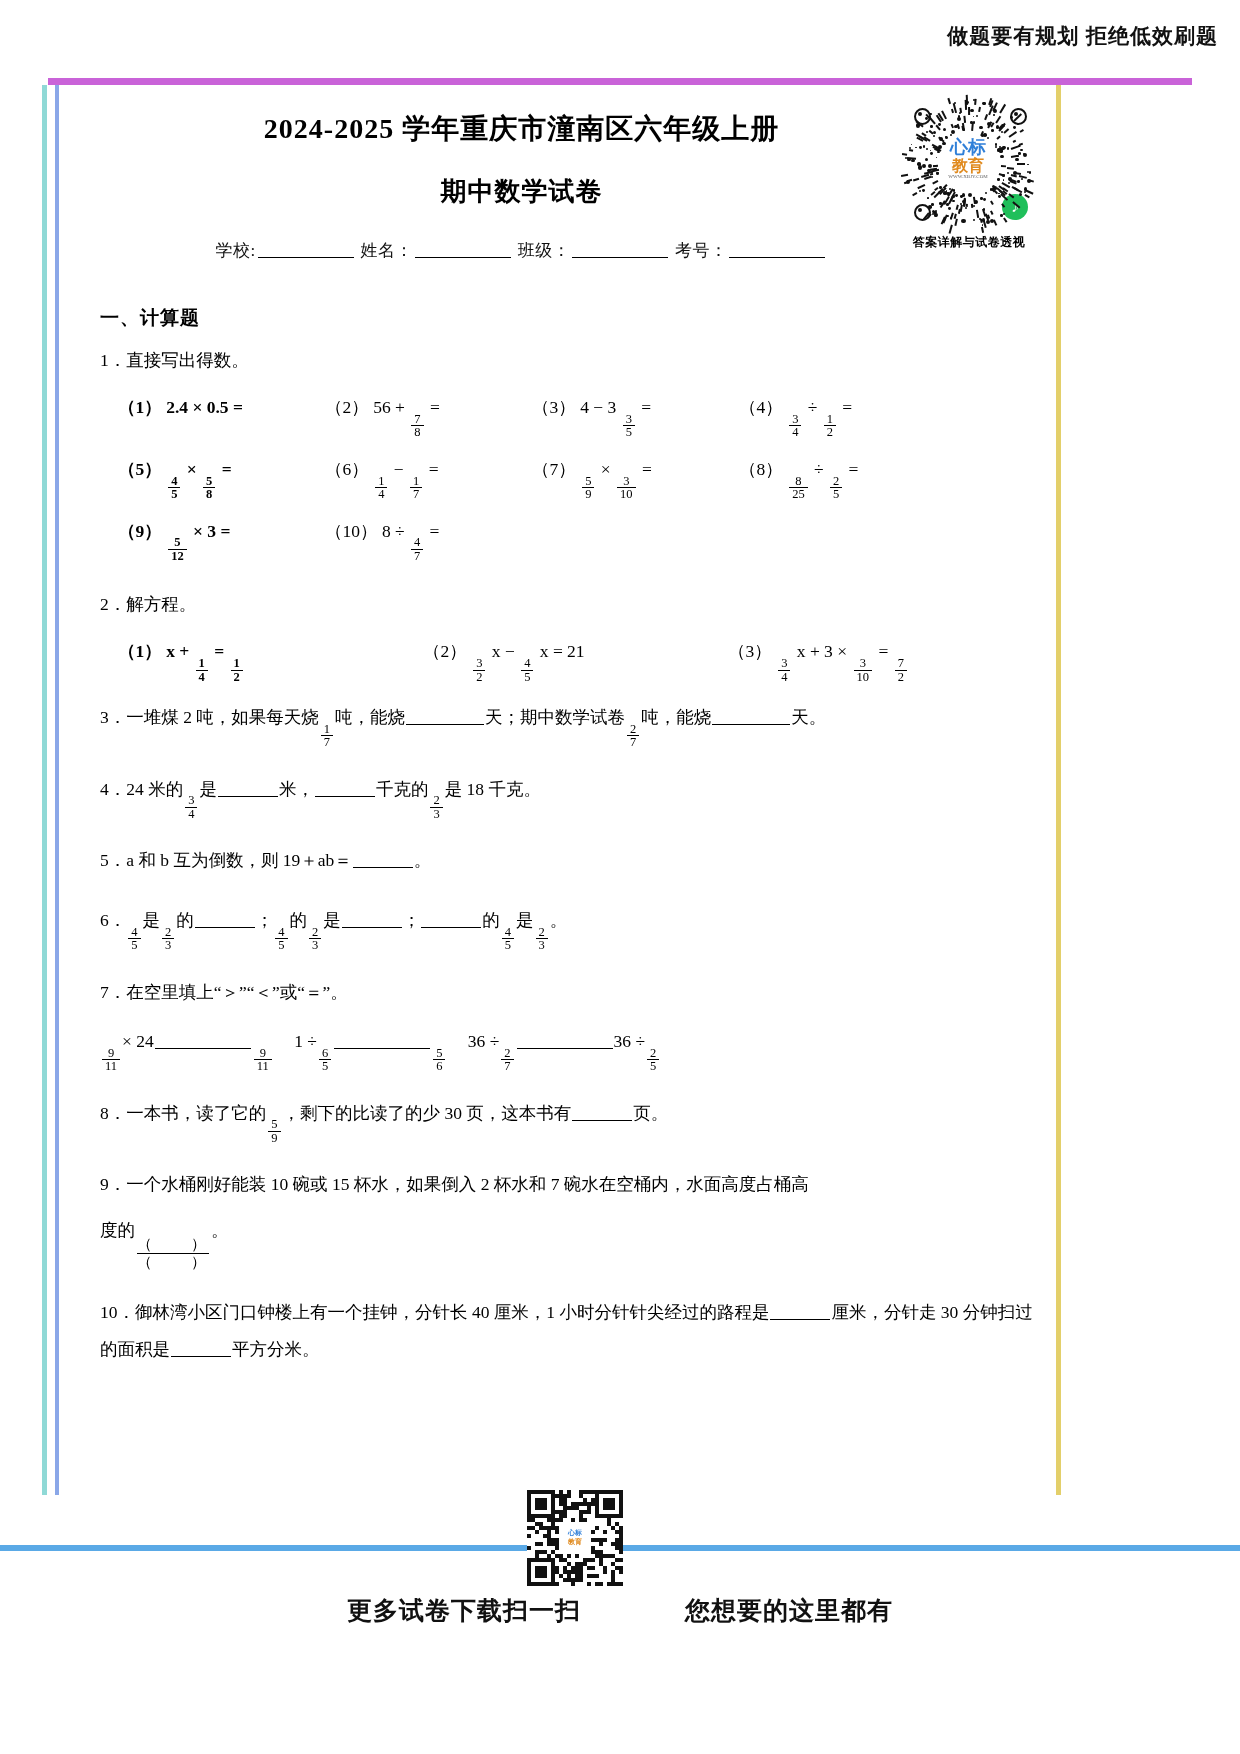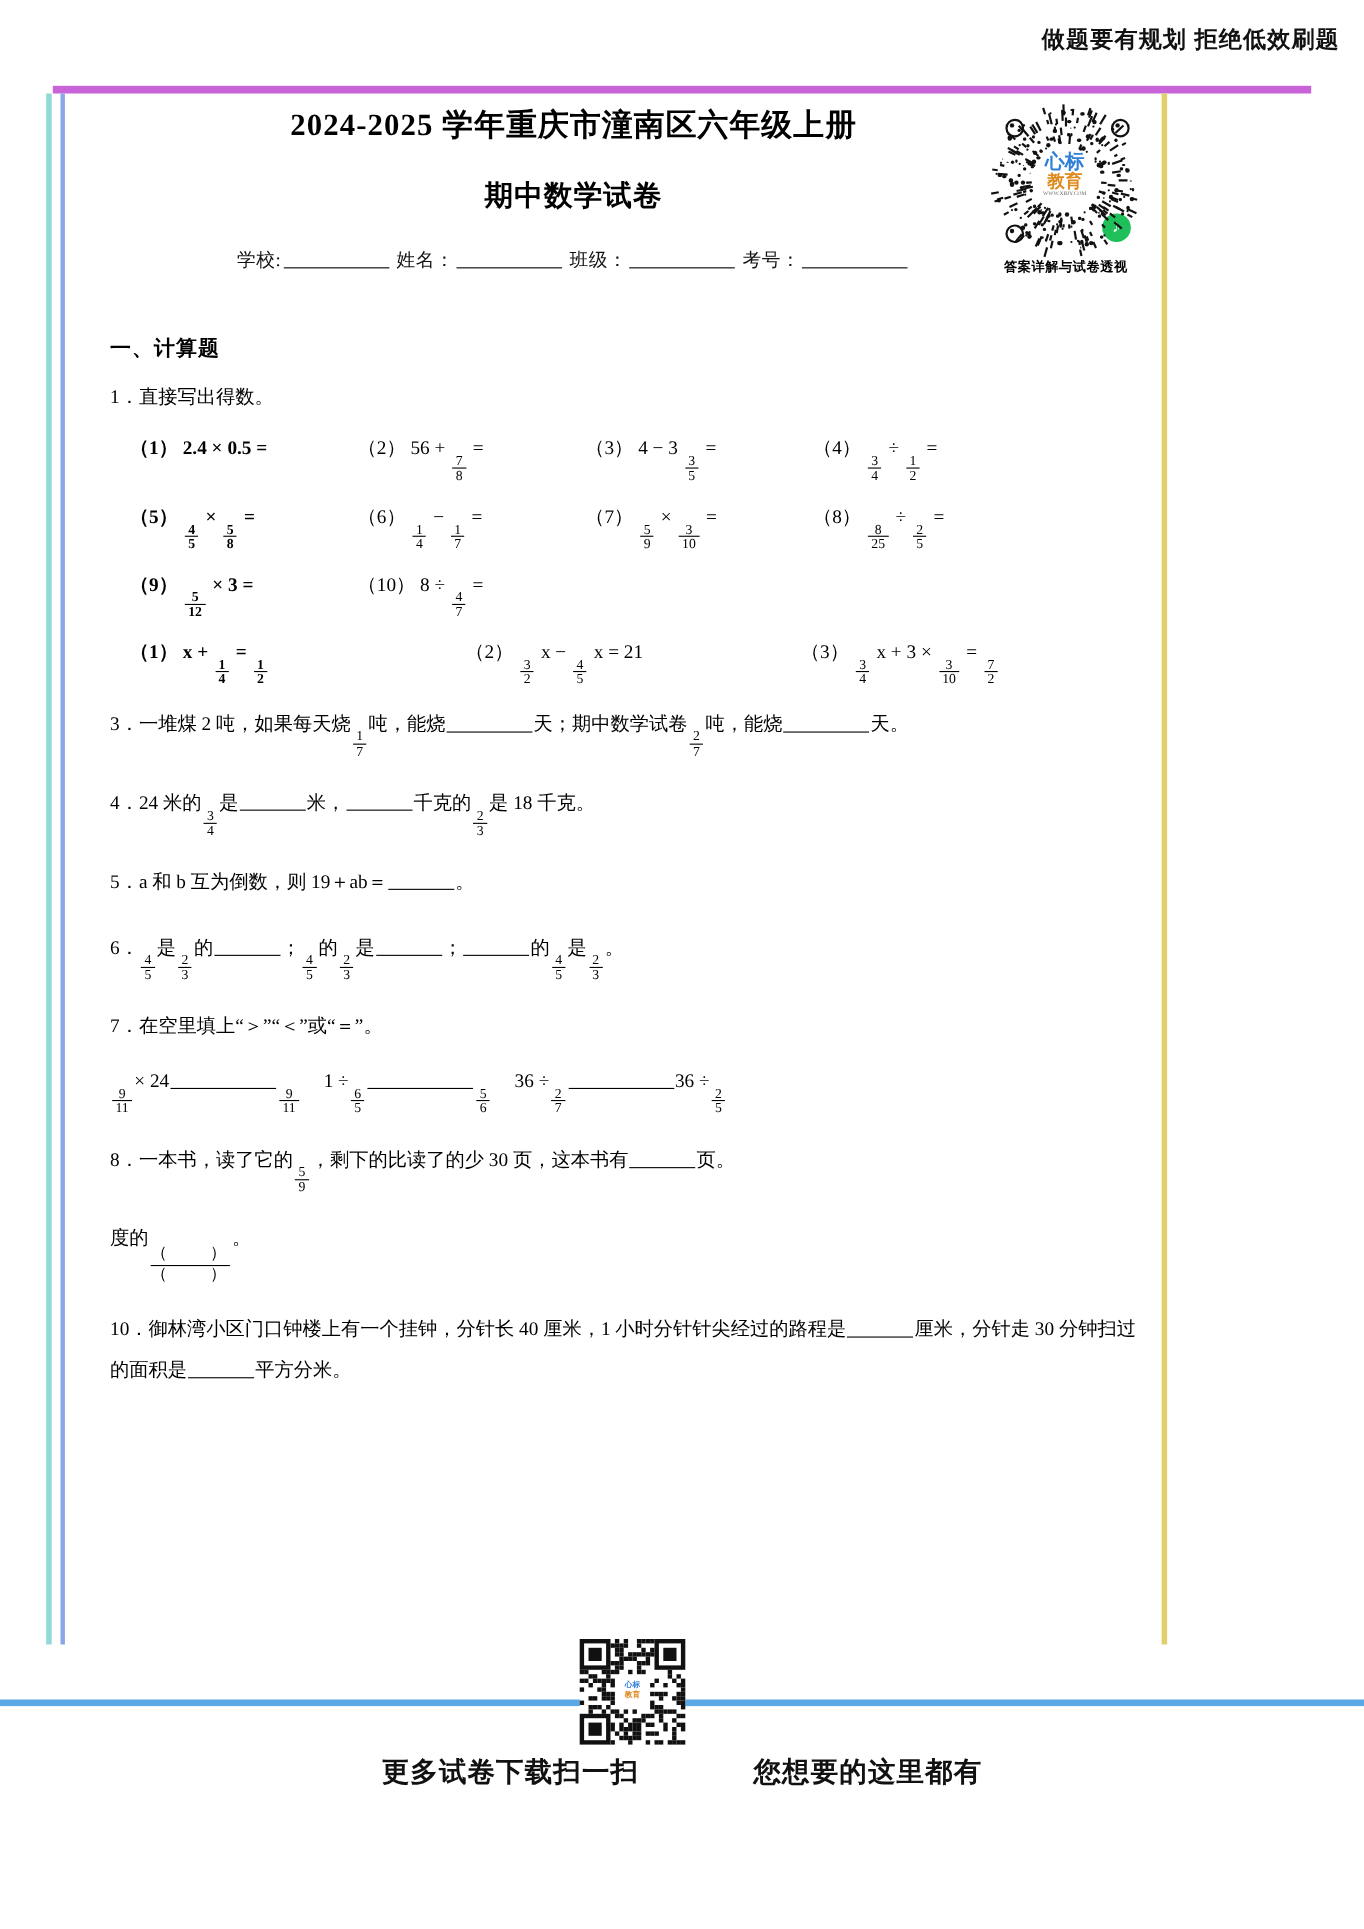--- a/index.html
+++ b/index.html
@@ -62,21 +62,21 @@
   .frame-left-b{
     position:absolute; left:55px; top:85px; width:4px; height:1410px;
     background:#8aa7e8;
   }
   .frame-right{
     position:absolute; left:1056px; top:85px; width:5px; height:1410px;
     background:#e3cf6a;
   }
 
   
-  .title-wrap{ position:absolute; left:0; top:96px; width:1043px; }
+  .title-wrap{ position:absolute; left:0; top:110px; width:1043px; }
   .paper-title{
     text-align:center;
     font-family:"Liberation Serif","DejaVu Serif",serif;
     font-weight:bold; font-size:28px; letter-spacing:1px;
     color:#000; line-height:38px;
   }
   .paper-subtitle{
     text-align:center;
     font-family:"Liberation Serif","DejaVu Serif",serif;
     font-weight:bold; font-size:26px; letter-spacing:1px;
@@ -662,20 +662,21 @@
       <span>（10）</span>
       <span>8 ÷</span>
       <span class="frac">
         <span class="num">4</span>
           <span class="den">7</span>
       </span>
       <span>=</span>
     </div>
   </div>
 
+  <div class="q-line q-stem" style="margin-top:26px;">2．解方程。</div>
 
   <div class="prob-row">
     <div class="prob-cell w3 indent">
       <span>（1）</span>
       <span>x +</span>
       <span class="frac">
         <span class="num">1</span>
           <span class="den">4</span>
       </span>
       <span>=</span>
@@ -798,20 +799,23 @@
   </div>
 
   <div class="fill-q">
     <span>8．一本书，读了它的</span><span class="frac">
         <span class="num">5</span>
         <span class="den">9</span>
       </span><span>，剩下的比读了的少 30 页，这本书有</span><span class="blank-u blank-s"></span><span>页。</span>
   </div>
 
   <div class="fill-q">
+    <div>
+      <span>9．一个水桶刚好能装 10 碗或 15 杯水，如果倒入 2 杯水和 7 碗水在空桶内，水面高度占桶高</span>
+    </div>
     <div style="margin-top:8px;">
       <span>度的</span><span class="pfrac">
           <span class="pnum">（　　）</span>
           <span class="pden">（　　）</span>
         </span><span>。</span>
     </div>
   </div>
 
   <div class="fill-q">
     <span>10．御林湾小区门口钟楼上有一个挂钟，分针长 40 厘米，1 小时分针针尖经过的路程是</span><span class="blank-u blank-s"></span><span>厘米，分针走 30 分钟扫过的面积是</span><span class="blank-u blank-s"></span><span>平方分米。</span>

